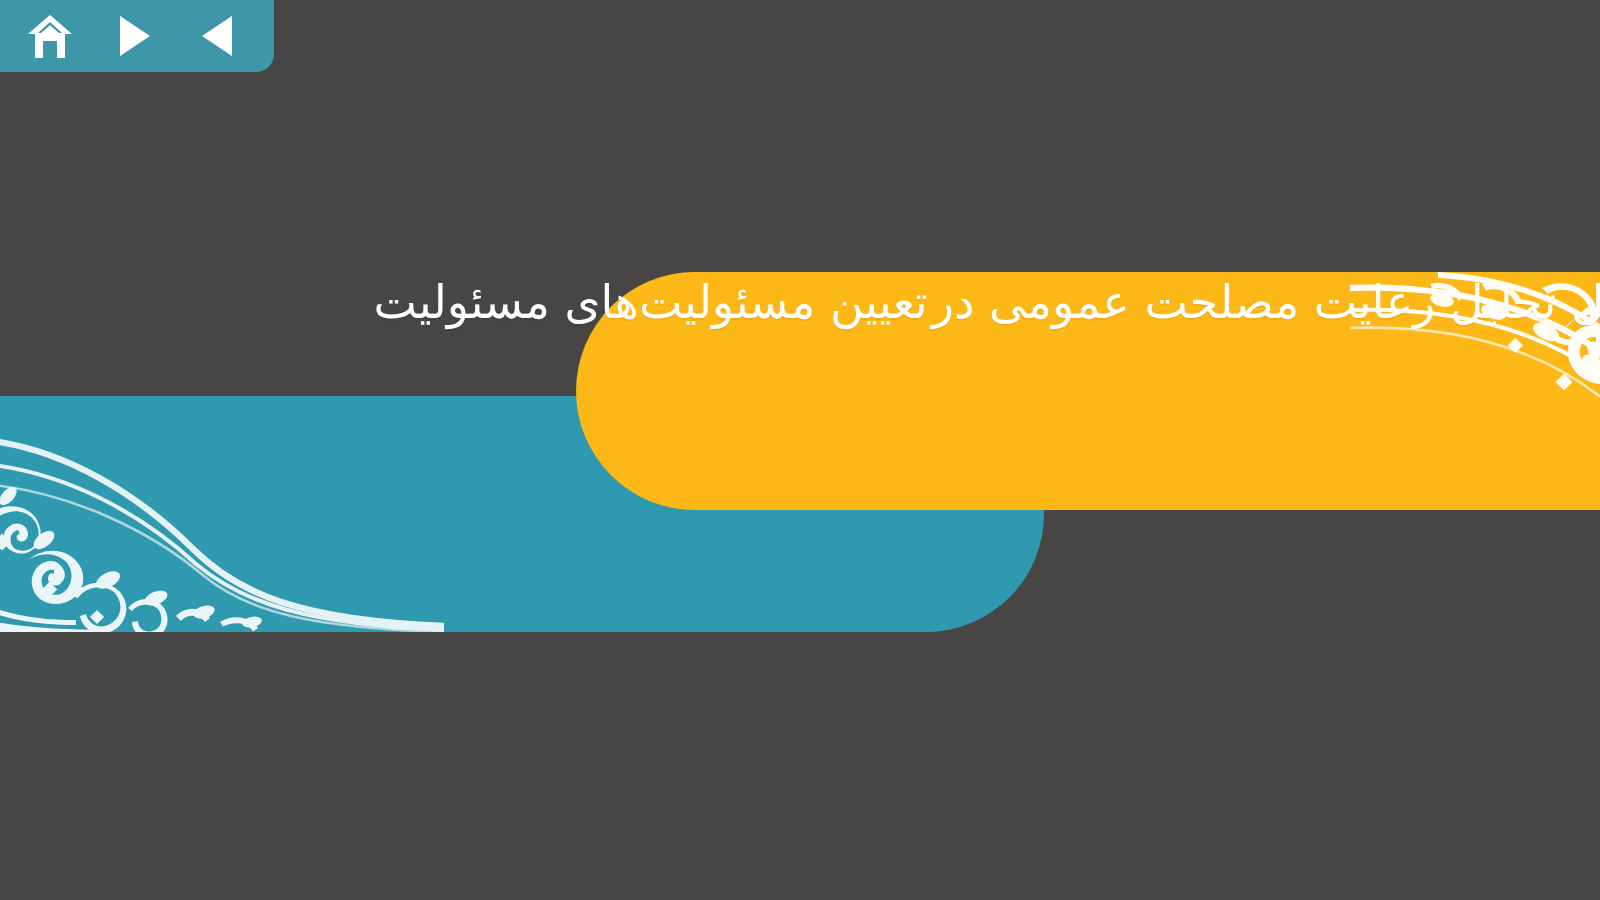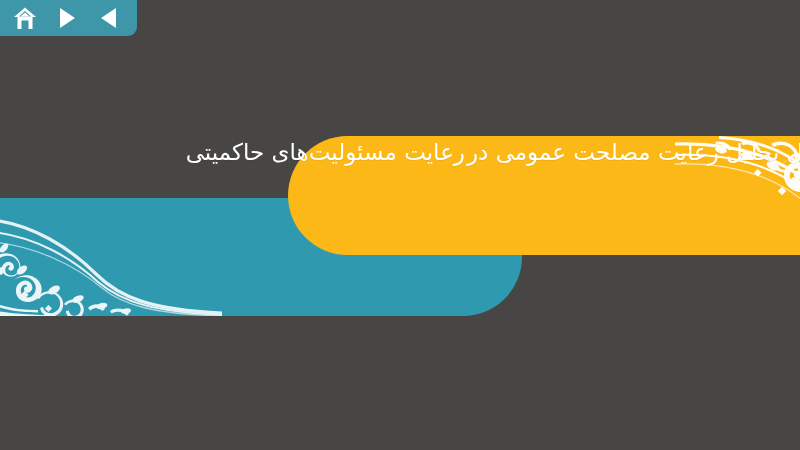--- a/index.html
+++ b/index.html
@@ -184,21 +184,21 @@
         <rect x="162" y="36" width="5.4" height="5.4" transform="rotate(45 164.7 38.7)"></rect>
 
         <path d="M44,0 c40,2 74,16 100,42 l-2,2 c-25,-25 -58,-39 -98,-41 z"></path>
         <path d="M176,60 c5,18 8,38 9,59 l-2.4,0 c-1,-20 -4,-40 -9,-58 z"></path>
       </g>
     </svg>
   </div>
 
   <div class="title-block">
     <div class="title-line">کامل تحلیل رعایت مصلحت عمومی در</div>
-    <div class="title-line">رعایت مسئولیت‌های حاکمیتی</div>
+    <div class="title-line">تعیین مسئولیت‌های مسئولیت</div>
   </div>
 
   <div class="navbar">
     <button class="nav-btn" title="قبلی">
       <svg width="20" height="22" viewBox="0 0 20 22" aria-hidden="true">
         <polygon points="17,1 17,21 2,11" fill="#ffffff"></polygon>
       </svg>
     </button>
     <button class="nav-btn" title="بعدی">
       <svg width="20" height="22" viewBox="0 0 20 22" aria-hidden="true">

